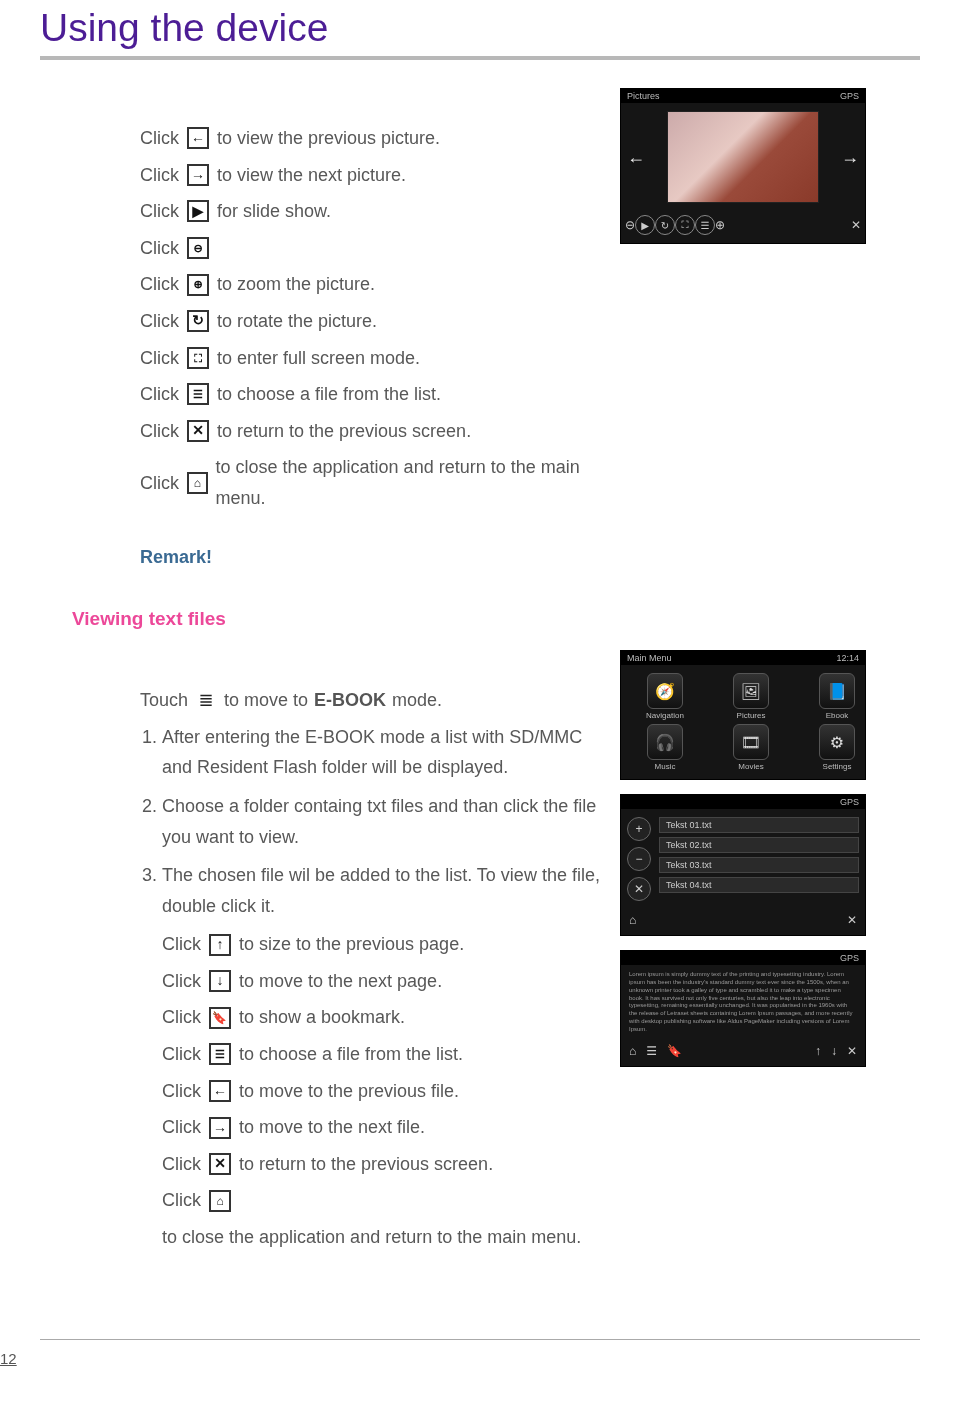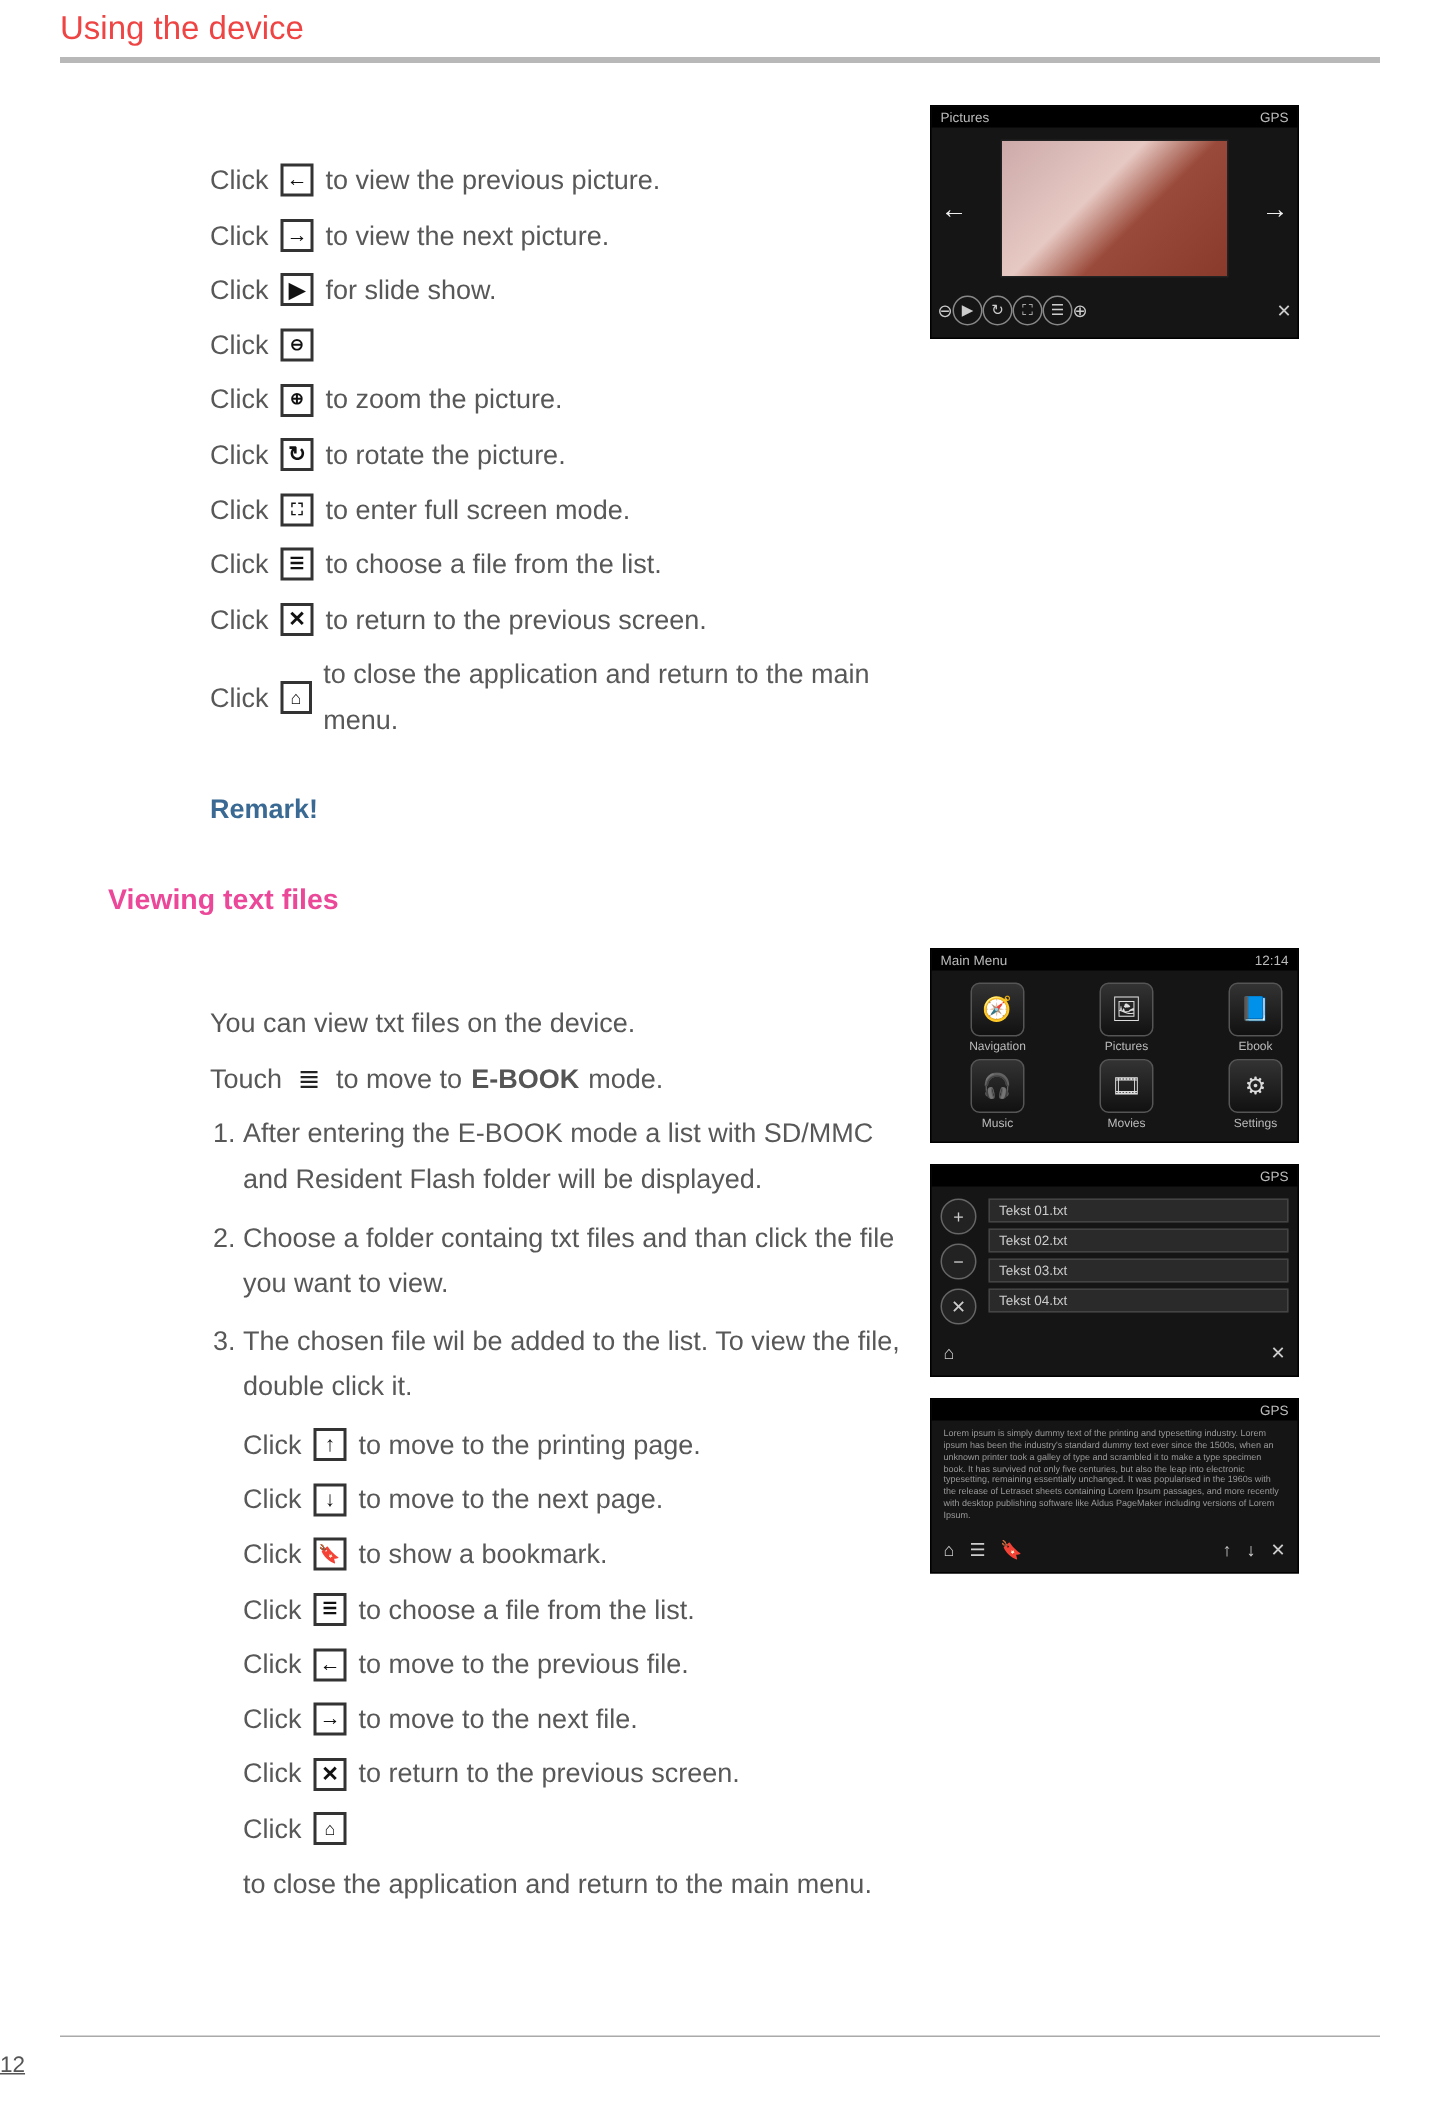--- a/index.html
+++ b/index.html
@@ -9,22 +9,22 @@
     font-family: Arial, Helvetica, sans-serif;
     color: #4a4a4a;
     width: 960px;
   }
   .page {
     padding: 0 40px 40px 40px;
     box-sizing: border-box;
     width: 960px;
   }
   h1.title {
-    color: #ef4444;
-    font-size: 22px;
+    color: #4c1d95;
+    font-size: 39px;
     font-weight: normal;
     margin: 6px 0 0 0;
     font-family: Arial, Helvetica, sans-serif;
   }
   .titlerule {
     border: none;
     border-top: 4px solid #b8b8b8;
     margin: 6px 0 28px 0;
   }
   .content {
@@ -259,39 +259,36 @@
       </div>
     </div>
   </div>
 
   <div class="section-h">Viewing text files</div>
 
   <div class="two-col">
     <div class="left-col">
       <div class="content">
         <div class="row">
-            <span>You can view txt files on the device.</span>
-          </div>
-        <div class="row">
           <span>Touch</span>
           <span class="icon-plain" style="color:#222;">≣</span>
           <span>to move to</span>
           <b style="color:#555;">E-BOOK</b>
           <span>mode.</span>
         </div>
         <ol class="steps">
           <li>After entering the E-BOOK mode a list with SD/MMC and Resident Flash folder will be displayed.</li>
           <li>Choose a folder containg txt files and than click the file you want to view.</li>
           <li>The chosen file wil be added to the list. To view the file, double click it.</li>
         </ol>
         <div style="padding-left:22px;">
           <div class="row">
               <span>Click</span>
               <span class="icon-box">↑</span>
-              <span>to move to the printing page.</span>
+              <span>to size to the previous page.</span>
             </div>
           <div class="row">
               <span>Click</span>
               <span class="icon-box">↓</span>
               <span>to move to the next page.</span>
             </div>
           <div class="row">
               <span>Click</span>
               <span class="icon-box" style="font-size:12px;">🔖</span>
               <span>to show  a bookmark.</span>

